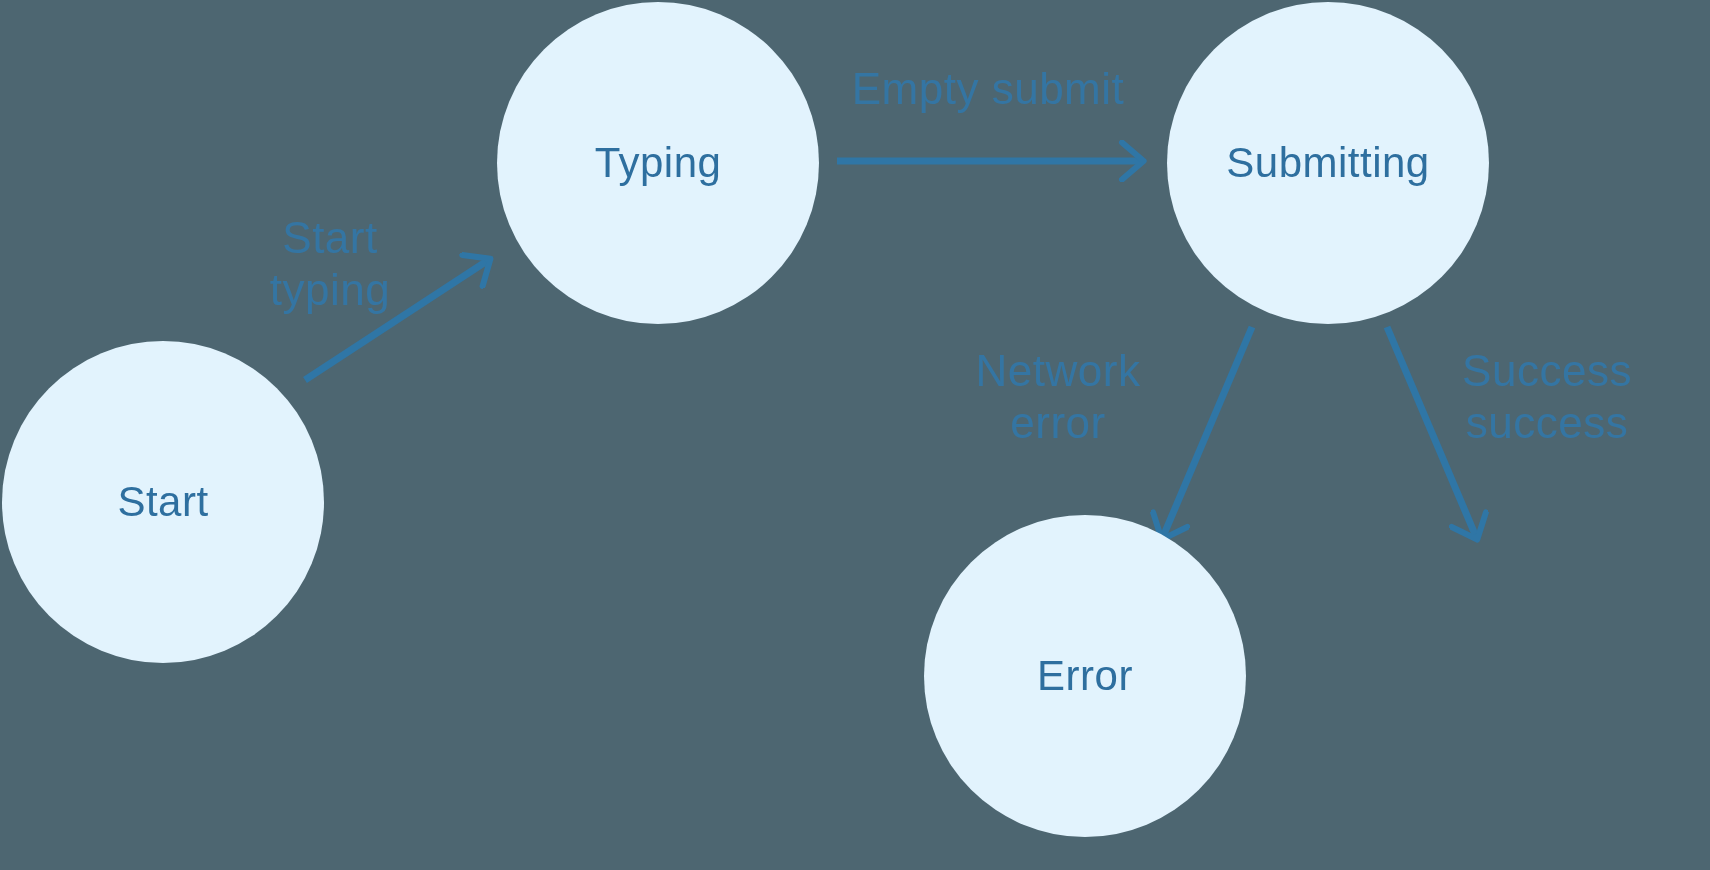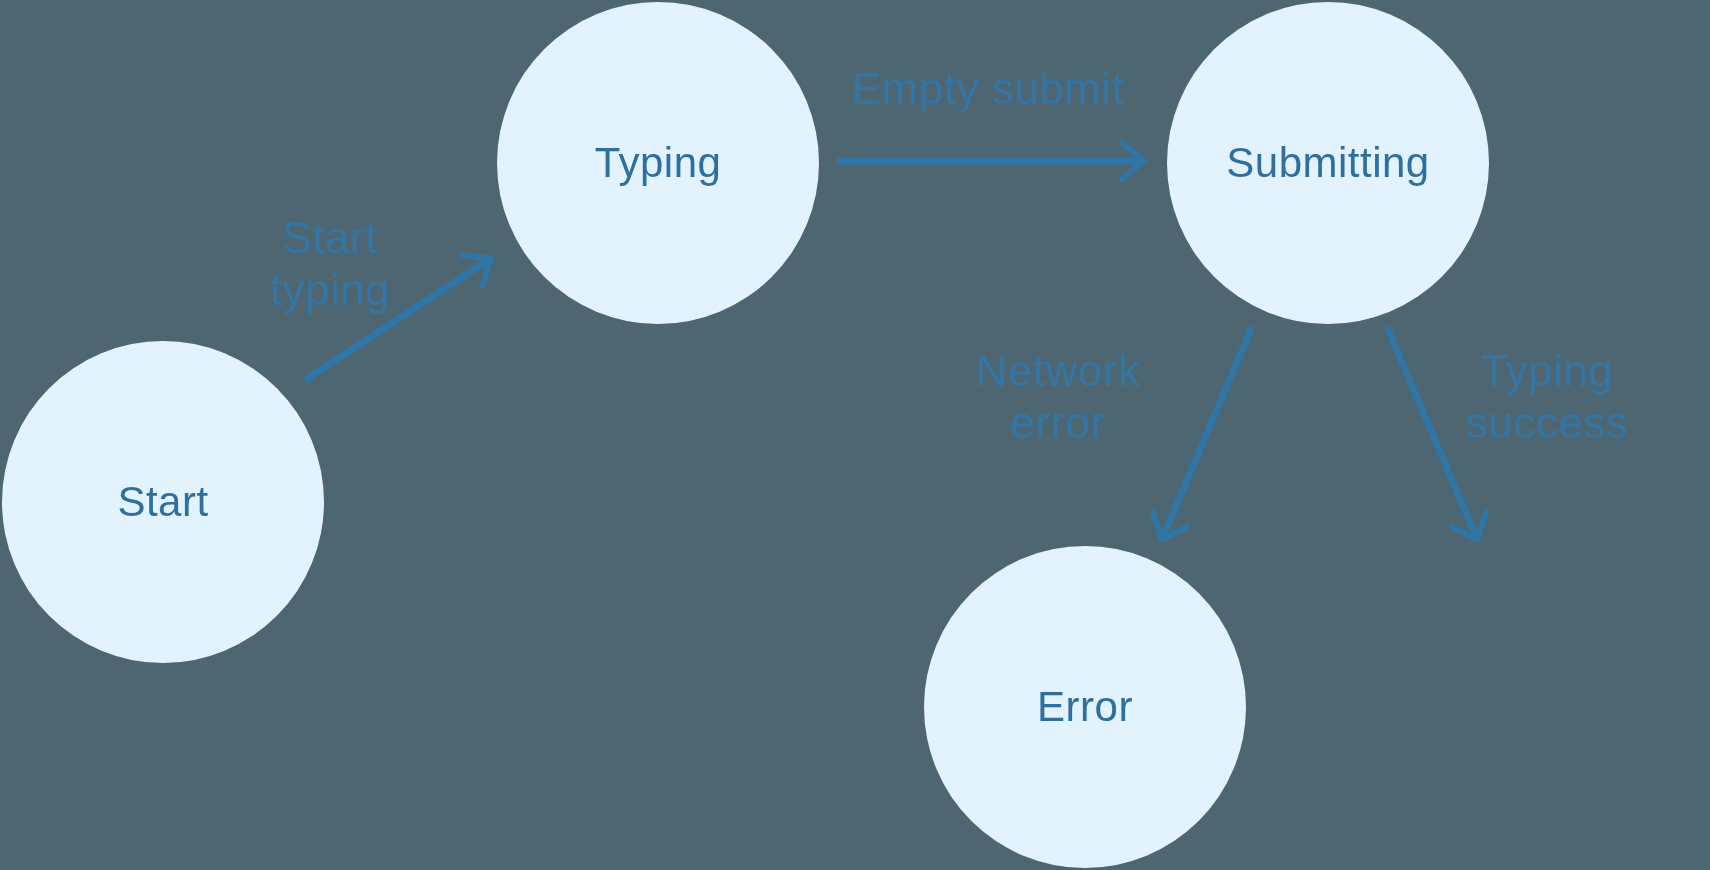--- a/index.html
+++ b/index.html
@@ -35,21 +35,21 @@
     font-weight:400;
   }
   .edge-label{
     position:absolute;text-align:center;
     color:var(--edge-label);opacity:.92;
     font-size:44px;line-height:52px;letter-spacing:.5px;
   }
   .node-empty{left:2px;top:341px;}
   .node-typing{left:497px;top:2px;}
   .node-submitting{left:1167px;top:2px;}
-  .node-error{left:924px;top:546px;}
+  .node-error{left:924px;top:515px;}
   .node-success{left:1387px;top:545px;}
   .label-start-typing{left:220px;top:188px;width:220px;margin-top:24px;}
   .label-press-submit{left:828px;top:63px;width:320px;}
   .label-network-error{left:928px;top:345px;width:260px;}
   .label-network-success{left:1407px;top:345px;width:280px;}
 </style>
 </head>
 <body>
 
 <div class="canvas">
@@ -82,15 +82,15 @@
     <span>Error</span>
   </div>
 
 
   <div class="edge-label label-start-typing">Start typing</div>
 
   <div class="edge-label label-press-submit">Empty submit</div>
 
   <div class="edge-label label-network-error">Network error</div>
 
-  <div class="edge-label label-network-success">Typing success</div>
+  <div class="edge-label label-network-success">Success success</div>
 
 </div>
 
 </body></html>

